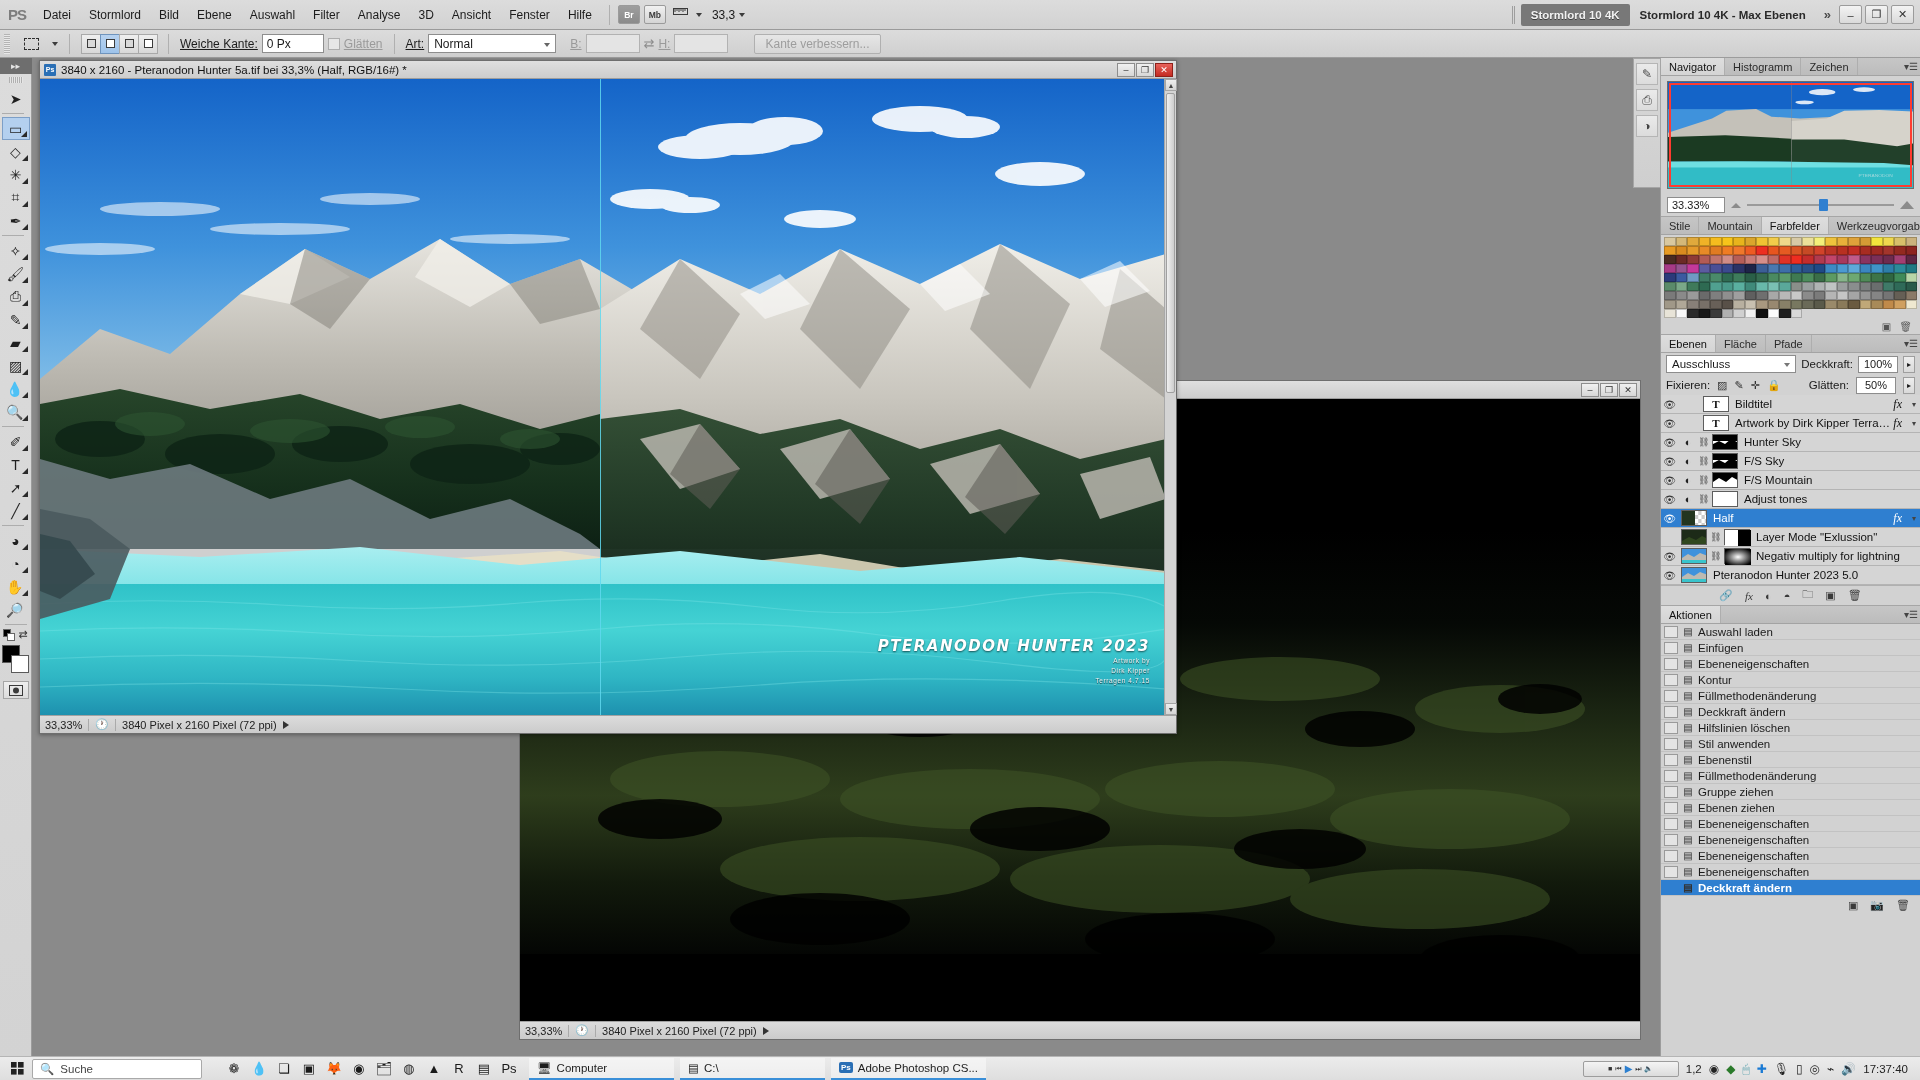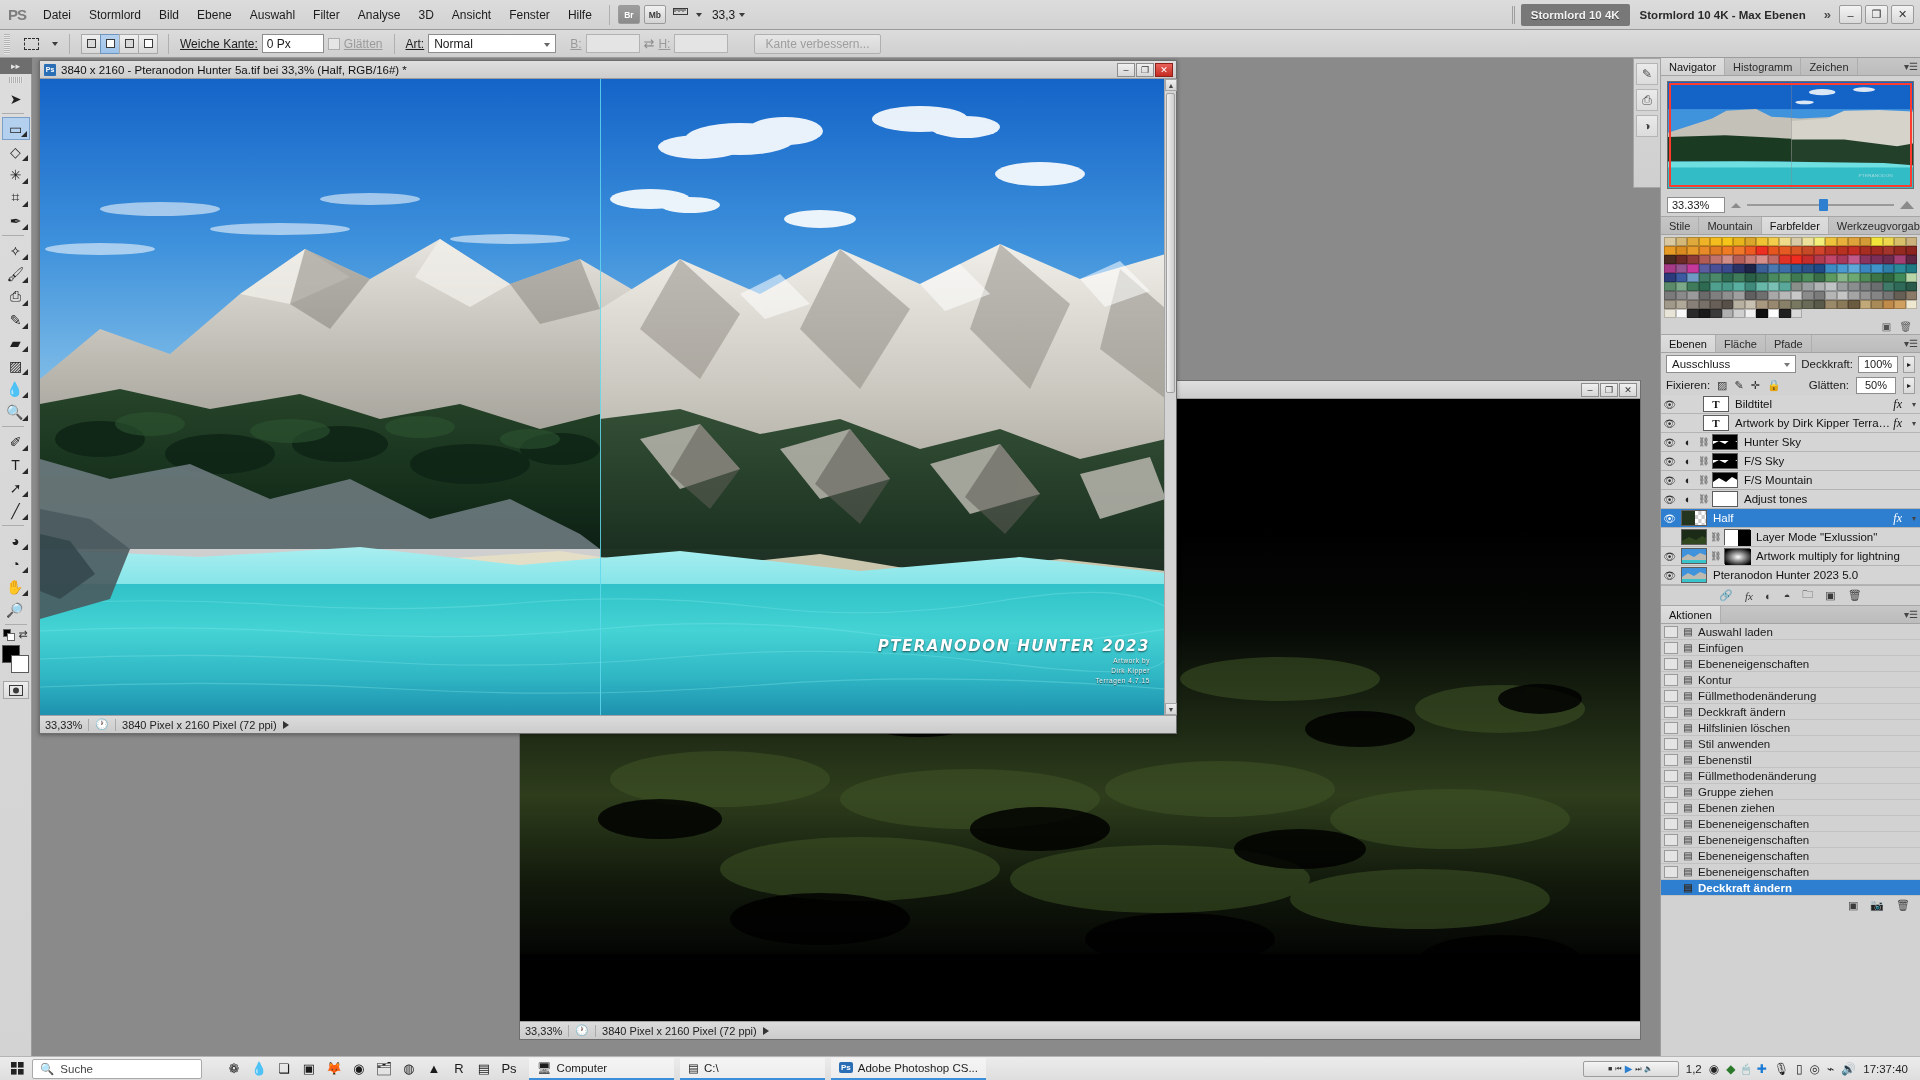--- a/index.html
+++ b/index.html
@@ -1022,21 +1022,21 @@
             <span class="lmaskchain">⛓</span>
             <span class="lthumb"><svg width="26" height="16" viewBox="0 0 26 16">
                 <defs>
                   <radialGradient id="g8" cx="50%" cy="50%" r="60%">
                     <stop offset="0%" stop-color="#fff"></stop>
                     <stop offset="100%" stop-color="#000"></stop>
                   </radialGradient>
                 </defs>
                 <rect width="26" height="16" fill="url(#g8)"></rect>
               </svg></span>
-            <span class="lname">Artwork multiply for lightning</span>
+            <span class="lname">Negativ multiply for lightning</span>
           </div>
           <div class="layerrow">
             <span class="eye">👁</span>
             <span class="lthumb" style="padding: 0px; overflow: hidden;"><svg width="26" height="16" viewBox="0 0 26 16">
                 <rect width="26" height="16" fill="#3f92dc"></rect>
                 <path d="M0 9 L6 5 L12 8 L18 4 L26 7 L26 11 L0 11 Z" fill="#bdbab2"></path>
                 <rect y="11" width="26" height="5" fill="#39c4cc"></rect>
               </svg></span>
             <span class="lname">Pteranodon Hunter 2023 5.0</span>
           </div>

